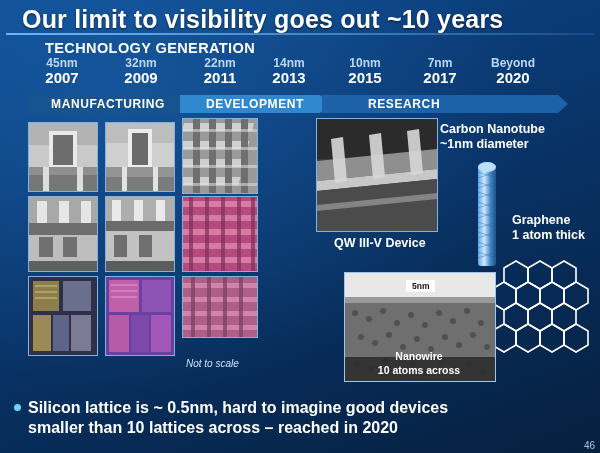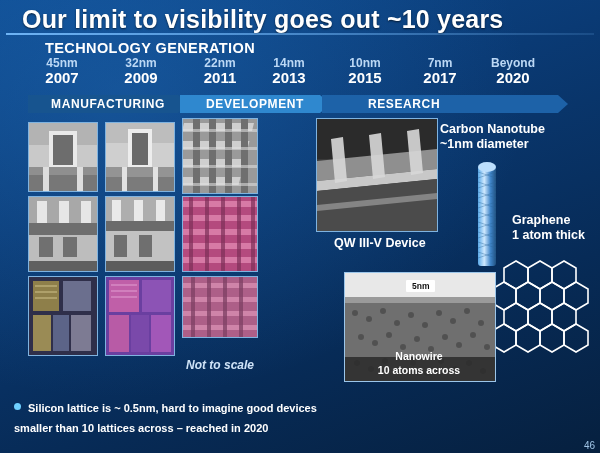--- a/index.html
+++ b/index.html
@@ -43,32 +43,32 @@
   .arrowbar{position:absolute;left:28px;top:95px;width:540px;height:18px;}
   .seg{position:absolute;top:0;height:18px;}
   .seg .lbl{
     position:absolute;left:0;top:0;width:100%;height:18px;
     display:flex;align-items:center;justify-content:center;
     font-size:12px;font-weight:bold;color:#ffffff;letter-spacing:.6px;
   }
   .seg-shape{position:absolute;left:0;top:0;width:100%;height:18px;}
   
   .imgcell{position:absolute;border:1px solid #7fb3e0;overflow:hidden;background:#111;}
-  .cap{position:absolute;font-size:12px;color:#cfe3f7;font-style:italic;font-weight:bold;}
+  .cap{position:absolute;font-size:10px;color:#cfe3f7;font-style:italic;}
   
   .rlabel{position:absolute;font-size:12.5px;font-weight:bold;color:#ffffff;line-height:15px;text-align:left;}
   .wlabel{position:absolute;font-size:10.5px;font-weight:bold;color:#ffffff;text-align:center;line-height:13px;}
   .scalebox{
     position:absolute;background:#ffffff;color:#111;font-size:8.5px;font-weight:bold;
     padding:1px 6px;border-radius:1px;
   }
   
   .bullet{
     position:absolute;left:14px;top:398px;width:576px;
-    font-size:11px;font-weight:bold;color:#ffffff;line-height:20px;
+    font-size:16px;font-weight:bold;color:#ffffff;line-height:20px;
   }
   .bullet .dot{
     display:inline-block;width:7px;height:7px;border-radius:50%;
     background:#6fd0ff;margin-right:7px;vertical-align:2px;
   }
   .pagenum{position:absolute;right:5px;bottom:2px;font-size:10px;color:#9fc4e6;}
   .watermark{
     position:absolute;right:8px;bottom:14px;
     font-size:15px;font-weight:bold;color:rgba(255,255,255,.42);
     letter-spacing:.5px;
@@ -400,18 +400,18 @@
       </g>
       <rect x="0" y="84" width="150" height="24" fill="#2a2a2a" opacity=".85"></rect>
     </svg>
   </div>
   <div class="scalebox" style="left:406px;top:280px;">5nm</div>
   <div class="wlabel" style="left:354px;top:350px;width:130px;">Nanowire</div>
   <div class="wlabel" style="left:354px;top:364px;width:130px;">10 atoms across</div>
 
   <div class="bullet">
     <span class="dot"></span><span>Silicon lattice is ~ 0.5nm, hard to imagine good devices</span><br>
-    <span style="display:inline-block;text-align:center;">smaller than 10 lattices across – reached in 2020</span>
+    <span style="display:inline-block;margin-left:14px;text-align:center;">smaller than 10 lattices across – reached in 2020</span>
   </div>
 
   <div class="pagenum">46</div>
 
 </div>
 
 </body></html>

